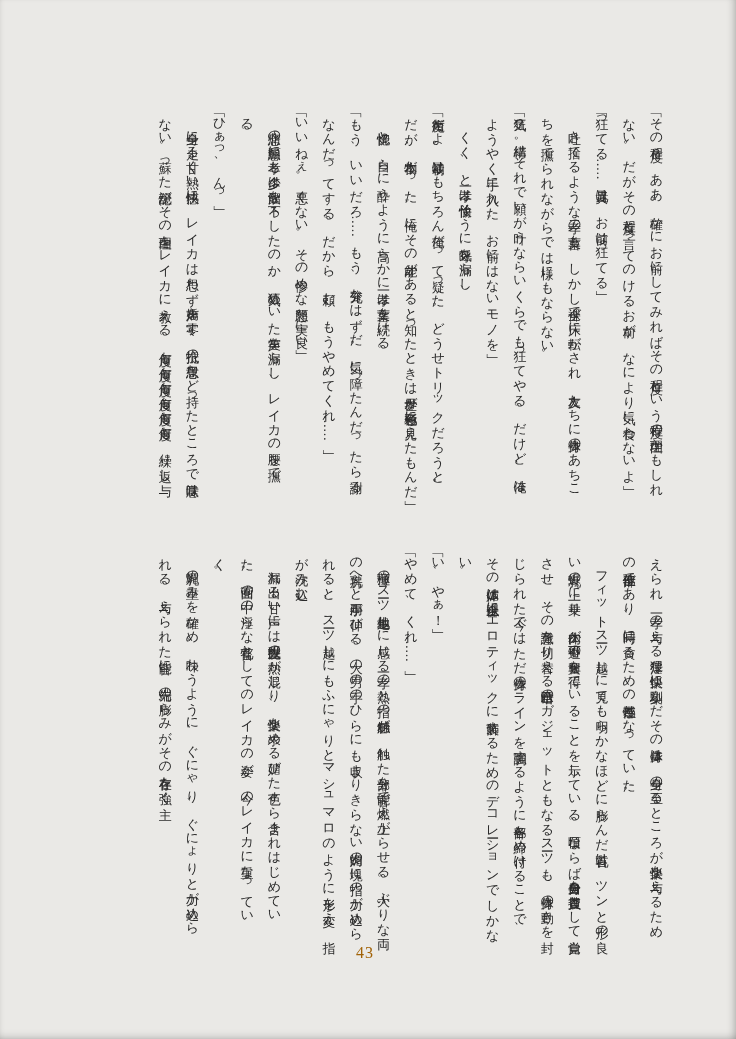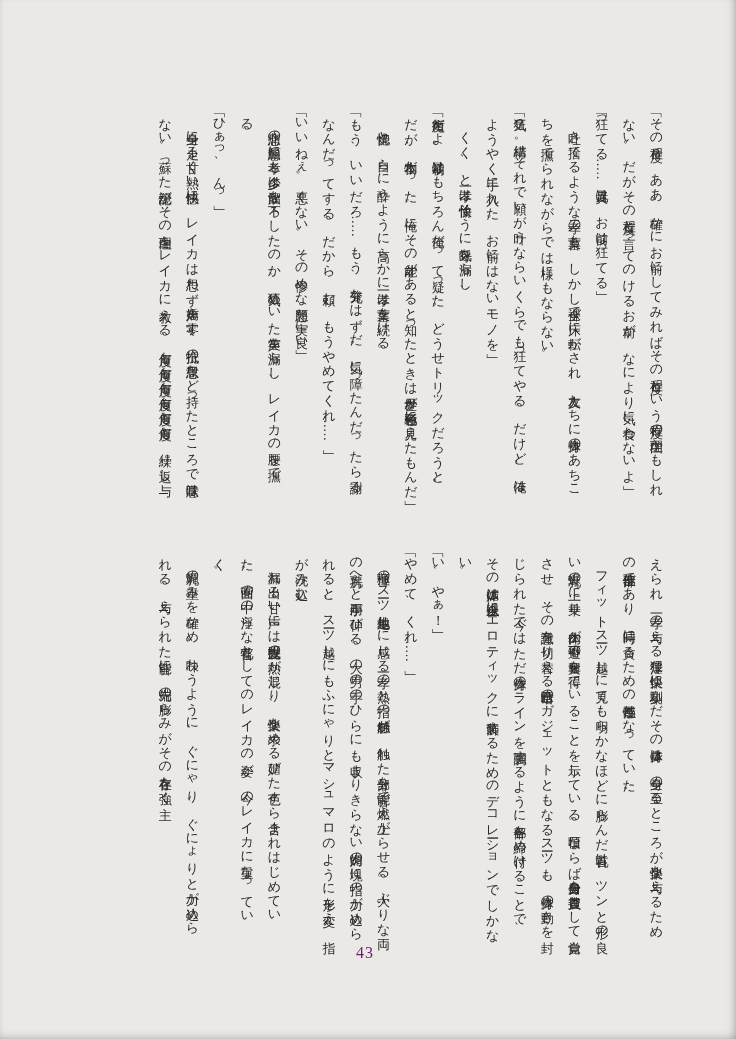--- a/index.html
+++ b/index.html
@@ -41,21 +41,21 @@
   }
   .band p.indent { text-indent: 1em; }
   .page-number {
     position: absolute;
     left: 343px;
     top: 944px;
     width: 44px;
     text-align: center;
     font-size: 16px;
     letter-spacing: 1px;
-    color: #701a75;
+    color: #a16207;
   }
 </style>
 </head>
 <body>
 
 <div class="page">
 
   <div class="band band-top">
     <p>「その程度？　ああ、確かにお前にしてみればその程度という程度の理由かもしれない。だがその程度と言ってのけるお前が、なにより気に食わないよ」</p>
     <p>「狂ってる……兄貴は、お前は狂ってる」</p>

